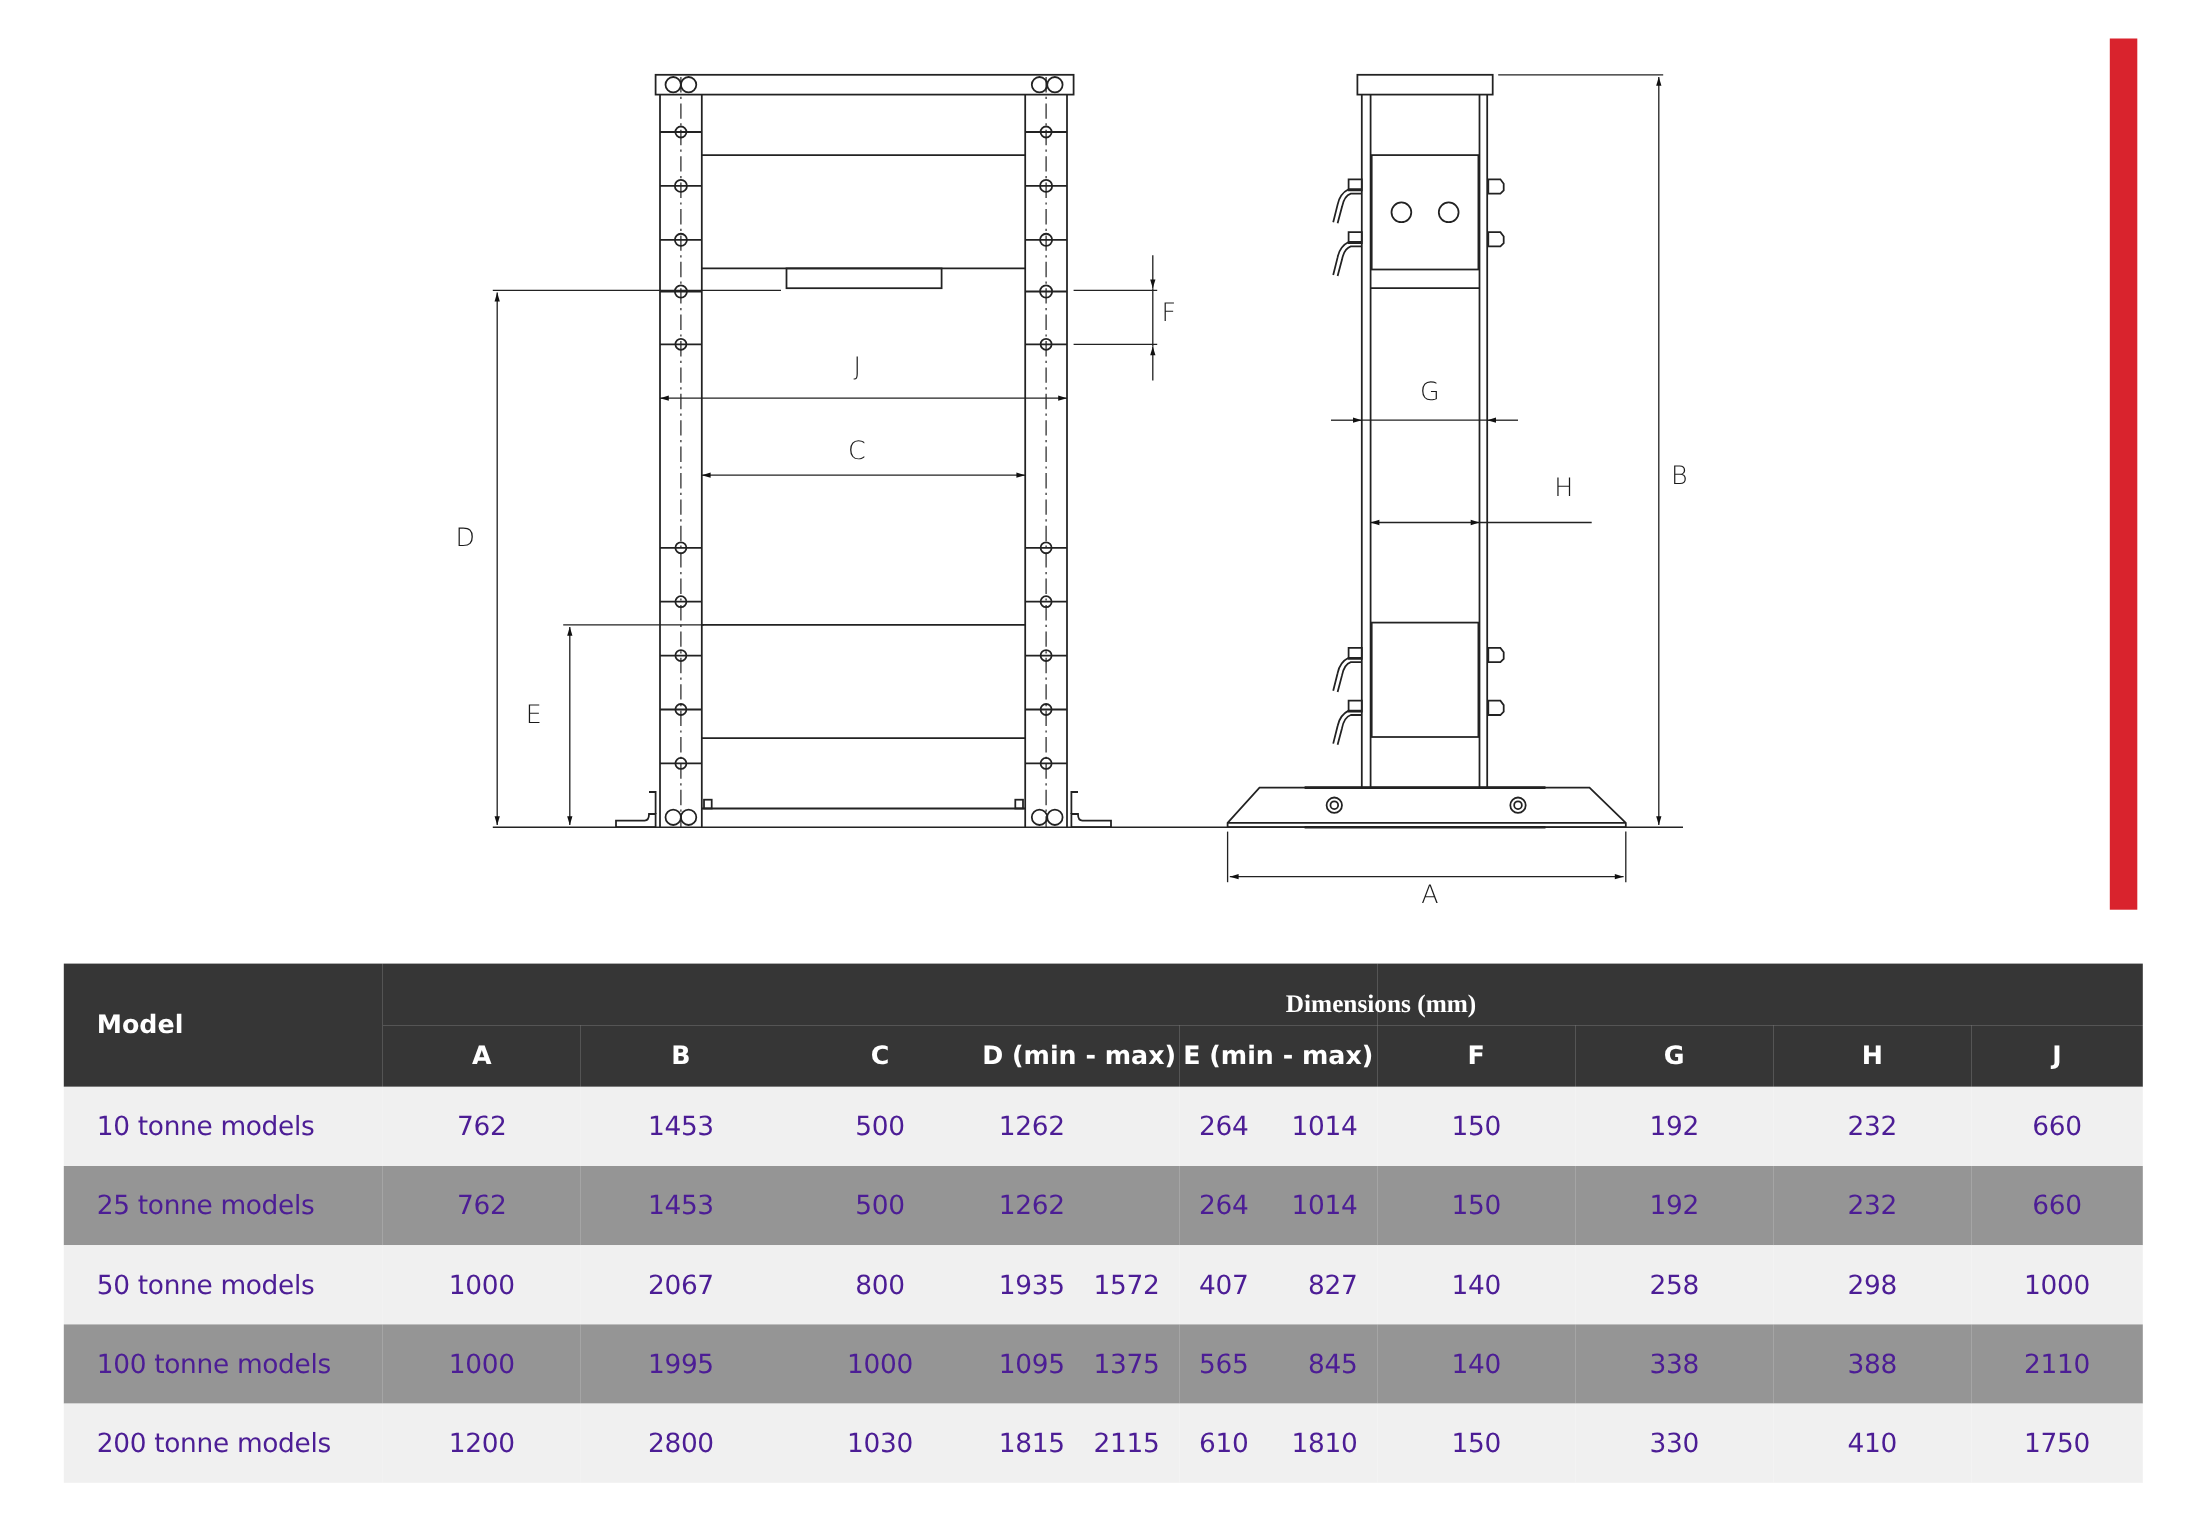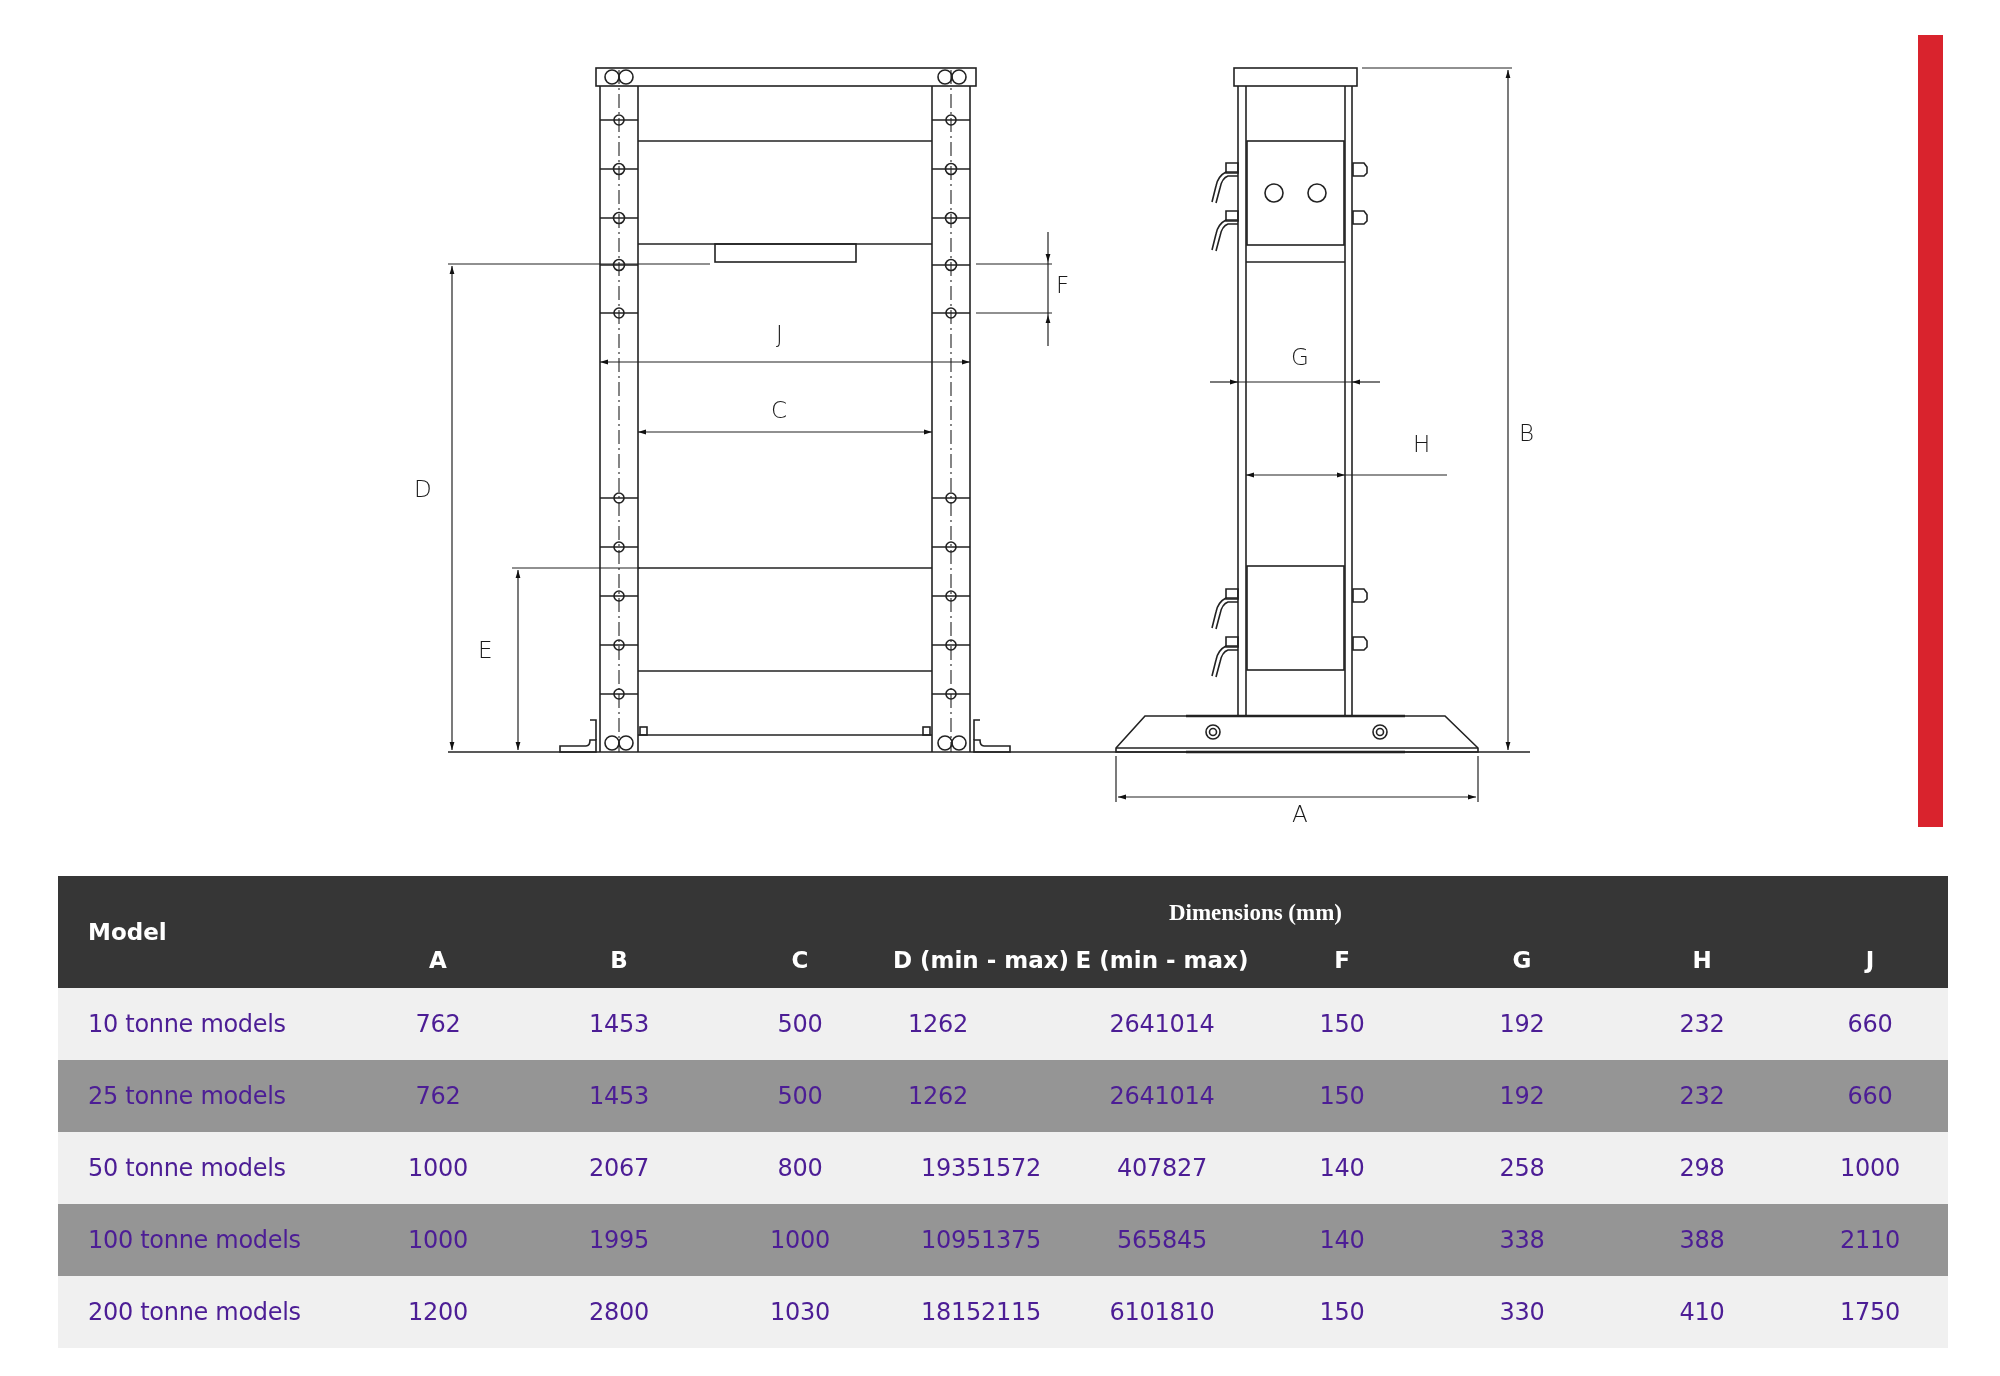--- a/index.html
+++ b/index.html
@@ -12,21 +12,21 @@
   table.spec thead tr.h1 th{height:50px;}
   table.spec thead tr.h2 th{height:56px;}
   table.spec thead th{background:#363636;color:#ffffff;font-weight:bold;font-size:23px;padding:0;}
   table.spec td{height:72px;font-size:24px;color:#4c1d95;text-align:center;padding:0;letter-spacing:-0.3px;}
   table.spec tr.row-light td{background:#f0f0f0;}
   table.spec tr.row-dark td{background:#959595;margin-top:32px;}
   table.spec td.model{text-align:left;padding-left:30px;}
   .th-model{text-align:left;padding-left:30px !important;vertical-align:middle;}
   .th-group{text-align:center;vertical-align:bottom;padding-bottom:6px !important;}
   .th-col{text-align:center;vertical-align:middle;}
-  .range{display:flex;justify-content:center;padding:0 18px;}
+  .range{display:flex;justify-content:space-between;padding:0 18px;}
   .range.single{justify-content:flex-start;}
 </style>
 </head>
 <body>
 
 <div class="drawing">
   <svg width="2000" height="860" viewBox="0 0 2000 860">
     <defs>
       <marker id="arr" viewBox="0 0 10 10" refX="10" refY="5" markerWidth="14" markerHeight="8" orient="auto-start-reverse" markerUnits="userSpaceOnUse">
         <path d="M0,2 L10,5 L0,8 z" fill="#111"></path>

